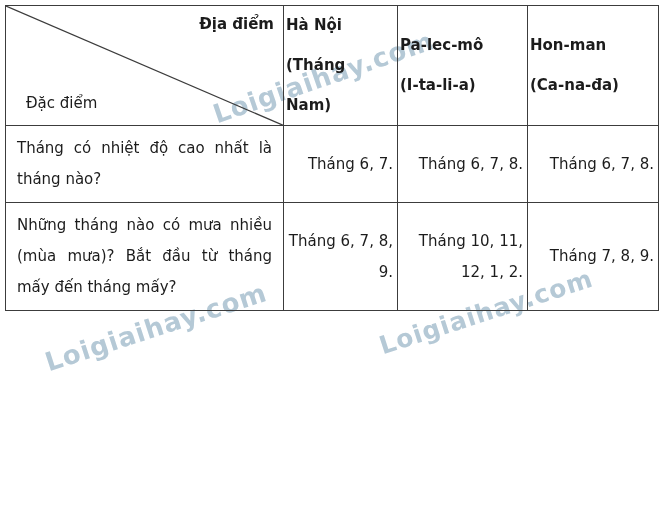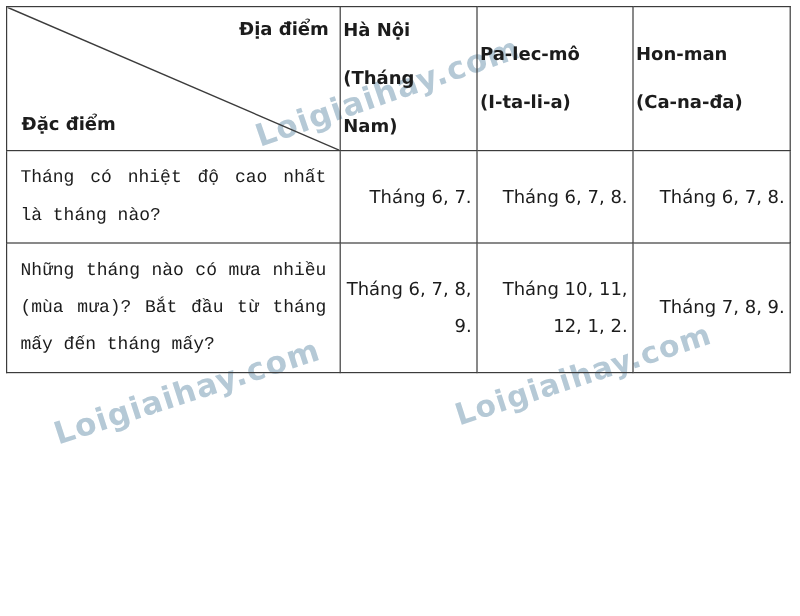--- a/index.html
+++ b/index.html
@@ -43,21 +43,20 @@
   }
   table.climate td {
     border: 1.5px solid #3c3c3c;
     vertical-align: middle;
     overflow: hidden;
   }
   td.q-cell {
     text-align: justify;
     padding: 0 11px;
     line-height: 2.08;
-    font-family: Liberation Mono, monospace;
   }
   td.d-cell {
     text-align: right;
     padding: 0 4px;
     line-height: 2.08;
   }
   td.h-cell {
     text-align: left;
     font-weight: bold;
     line-height: 2.65;
@@ -76,22 +75,22 @@
   }
   .corner-tr {
     position: absolute;
     top: 9px;
     right: 9px;
     font-weight: bold;
   }
   .corner-bl {
     position: absolute;
     bottom: 13px;
-    left: 12px;
-    font-weight: bold;
+    left: 20px;
+    font-weight: normal;
   }
 </style>
 </head>
 <body>
 
 <div class="watermark wm-a">Loigiaihay.com</div>
 <div class="watermark wm-b">Loigiaihay.com</div>
 <div class="watermark wm-c">Loigiaihay.com</div>
 
 <table class="climate">

